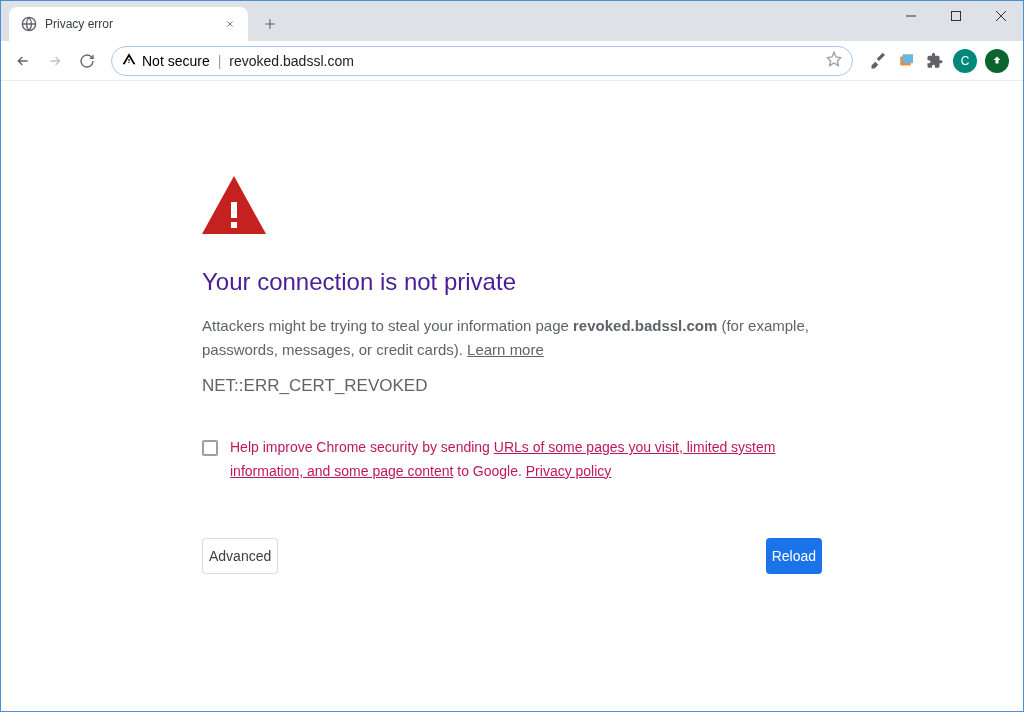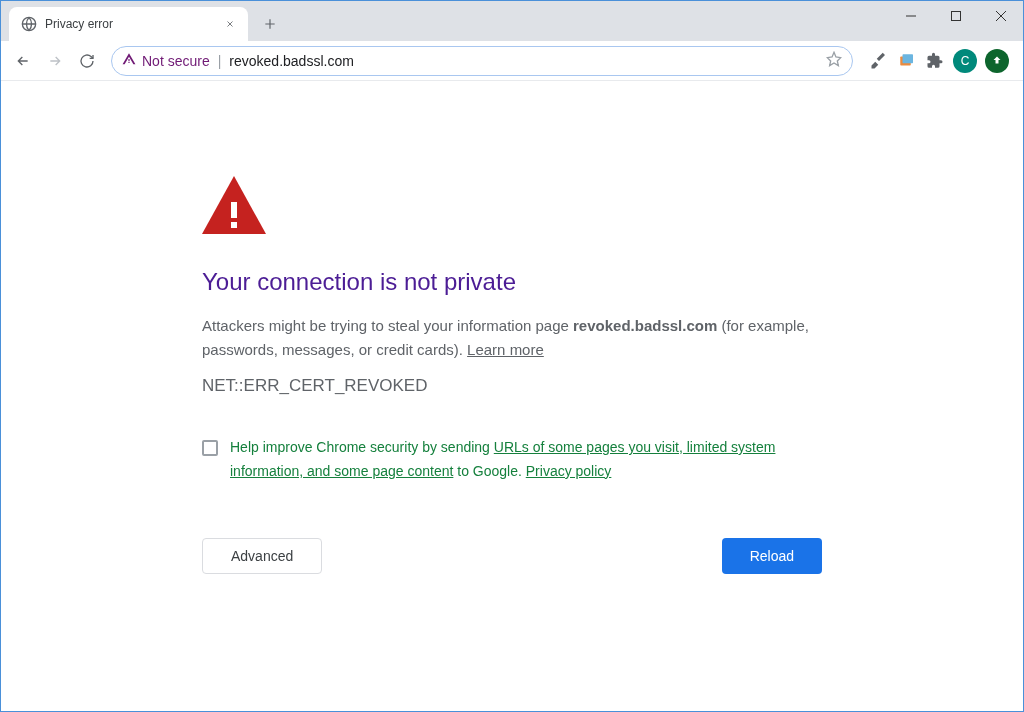--- a/index.html
+++ b/index.html
@@ -93,21 +93,21 @@
     border-radius: 15px;
     display: flex;
     align-items: center;
     padding: 0 10px;
     margin: 0 6px;
     gap: 8px;
     font-size: 14px;
   }
   .security-chip {
     display: flex; align-items: center; gap: 6px;
-    color: #701a75;
+    color: #000000;
   }
   .security-chip svg { width: 14px; height: 14px; }
   .omnibox-sep { color: #9aa0a6; }
   .omnibox-url { color: #202124; }
   .omnibox-spacer { flex: 1; }
   .star-btn { color: #9aa0a6; cursor: pointer; }
   .star-btn svg { width: 16px; height: 16px; }
   .ext-icons {
     display: flex; align-items: center; gap: 8px; padding: 0 6px;
   }
@@ -163,39 +163,39 @@
   .para .link { text-decoration: underline; cursor: pointer; }
   .err-code {
     font-size: 17px;
     color: #5f6368;
     margin-bottom: 40px;
   }
   .opt-in {
     display: flex;
     gap: 12px;
     font-size: 14px;
-    color: #15803d;
+    color: #be185d;
     line-height: 1.7;
     margin-bottom: 54px;
   }
   .checkbox {
     width: 16px; height: 16px;
     border: 2px solid #9aa0a6;
     border-radius: 2px;
     margin-top: 4px;
     flex-shrink: 0;
     cursor: pointer;
   }
   .opt-in .link { text-decoration: underline; cursor: pointer; }
   .btn-row {
     display: flex;
     justify-content: space-between;
   }
   .btn {
-    padding: 9px 28px;
+    padding: 9px 6px;
     border-radius: 4px;
     font-size: 14px;
     cursor: pointer;
     border: none;
     font-family: inherit;
   }
   .btn-advanced {
     background: #fff;
     border: 1px solid #dadce0;
     color: #3c4043;

